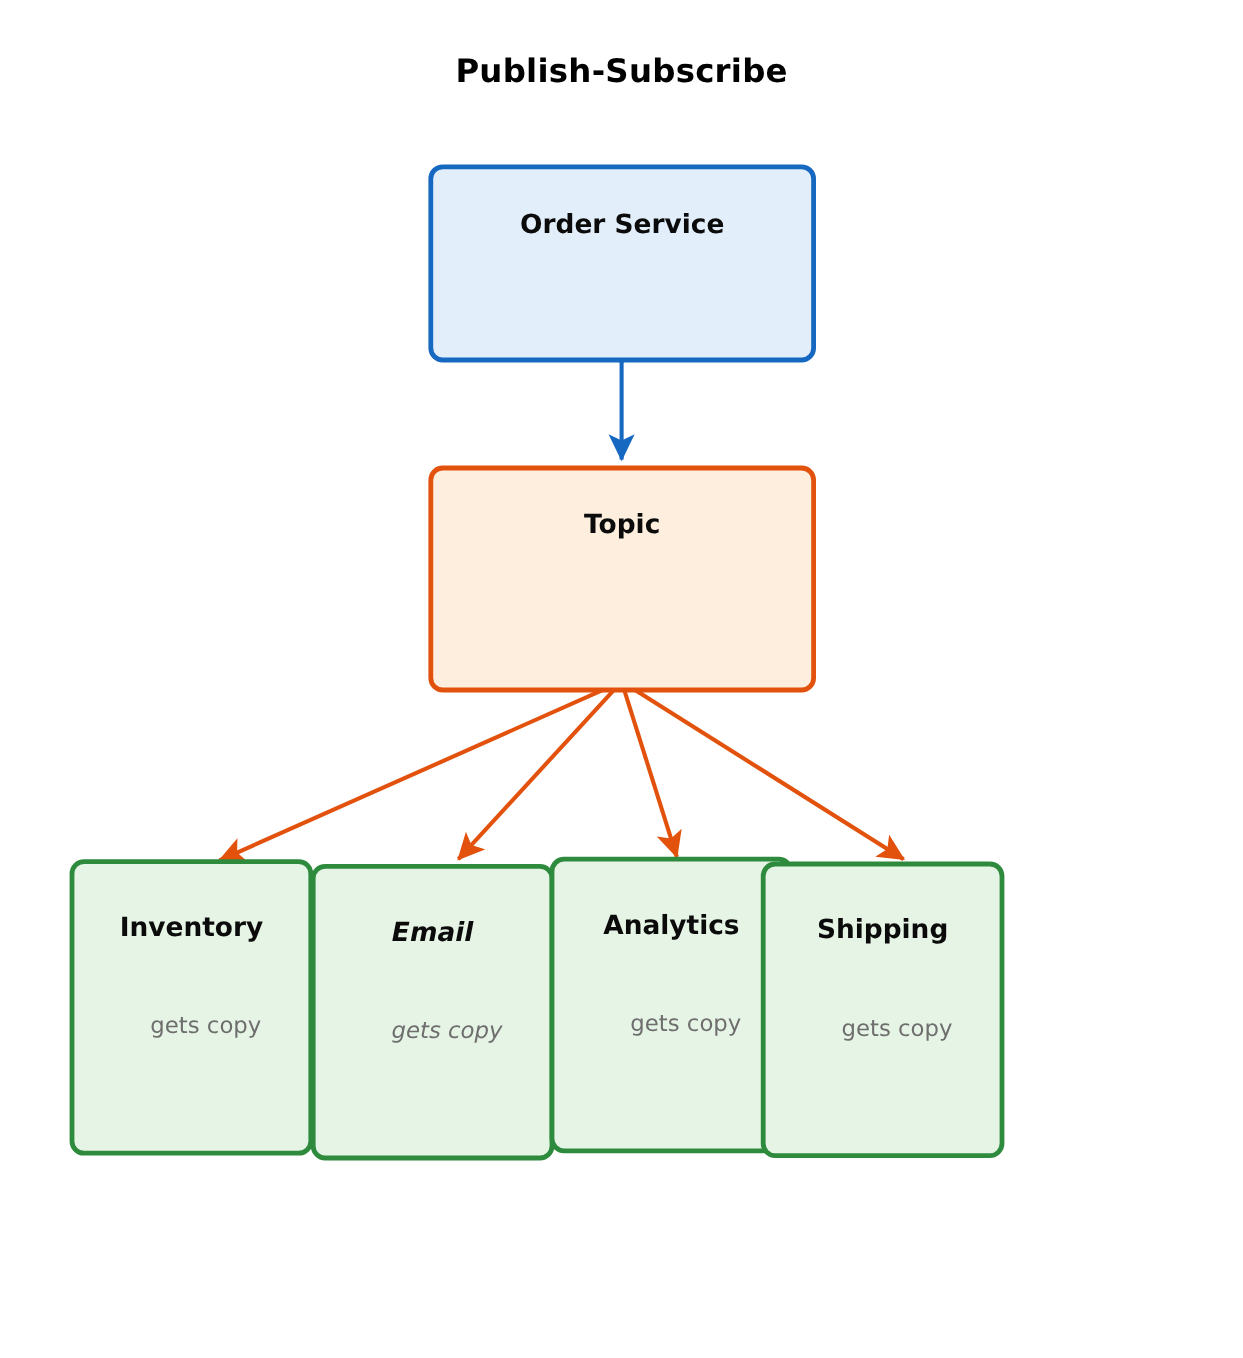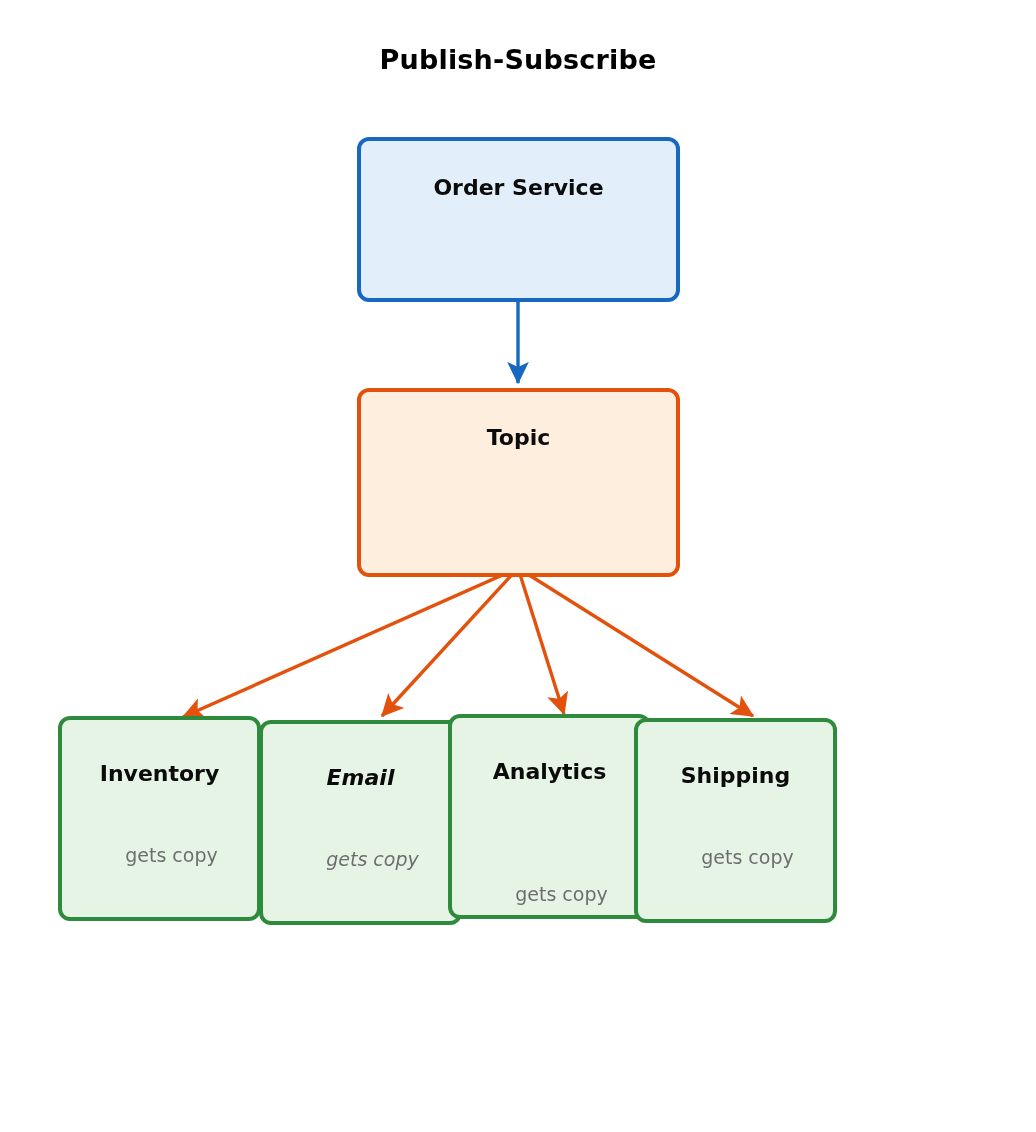--- a/index.html
+++ b/index.html
@@ -80,33 +80,33 @@
     background: #fdeedd;
     border: 4px solid #e2520d;
   }
   #node-topic .node-title {
     margin-top: 34px;
   }
 
   
   .node-sub-box {
     width: 203px;
-    height: 205px;
+    height: 247px;
     background: #e6f4e5;
     border: 4px solid #2e8b3d;
   }
   .node-sub-box .node-title {
     margin-top: 42px;
   }
   .node-sub-box .node-sub {
     margin-top: 59px;
   }
   #node-inventory { left: 58px;  top: 716px; }
   #node-email     { left: 259px; top: 720px; font-style: italic; }
-  #node-analytics { left: 448px; top: 714px; gap: 41px; }
+  #node-analytics { left: 458px; top: 714px; }
   #node-shipping  { left: 634px; top: 718px; }
 
   #edges {
     position: absolute;
     left: 0;
     top: 0;
     width: 1036px;
     height: 1132px;
     pointer-events: none;
   }

